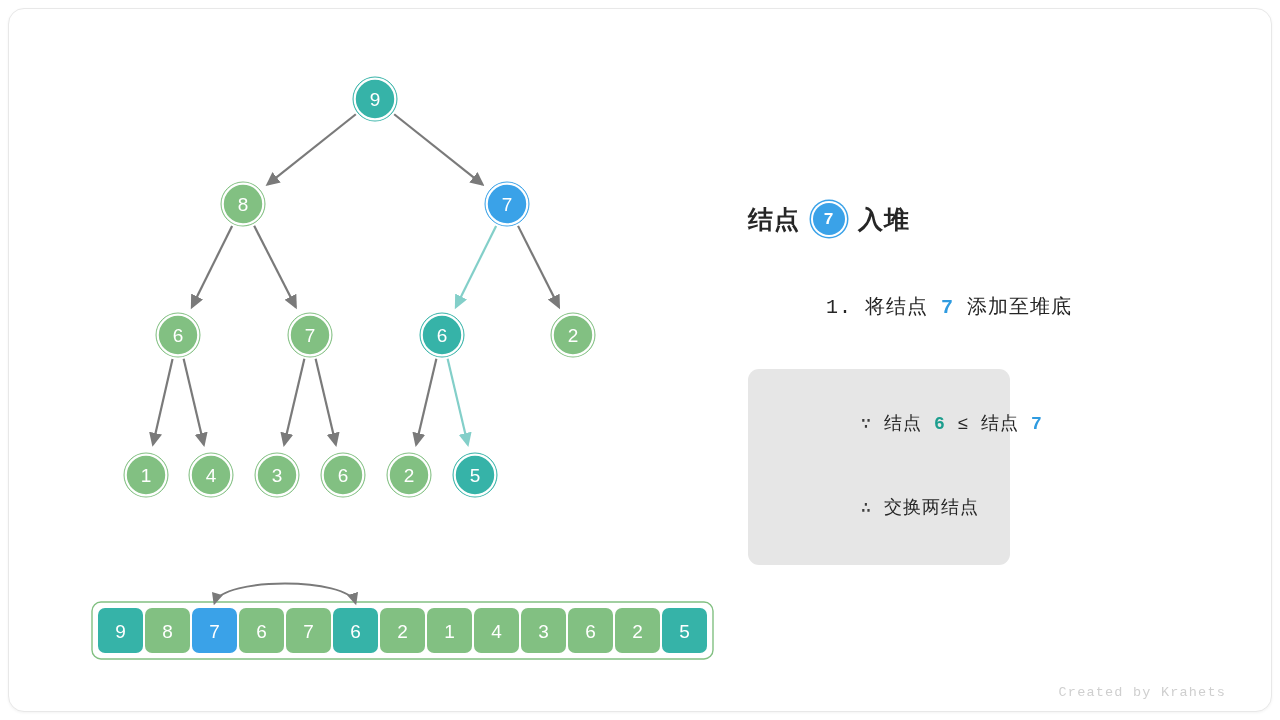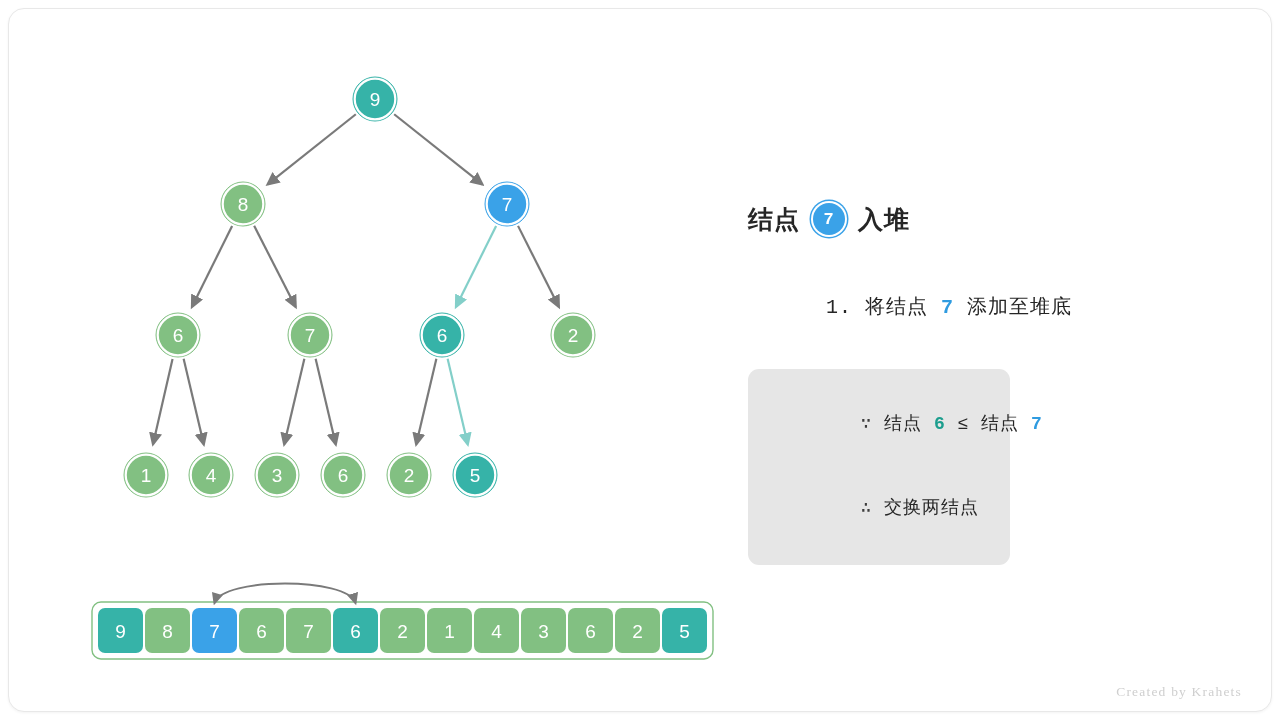--- a/index.html
+++ b/index.html
@@ -97,23 +97,23 @@
     font-size: 18px;
     color: #262626;
     letter-spacing: 1px;
     white-space: pre;
     line-height: 1.55;
   }
   .sym { color: #3d3d3d; }
 
   #credit {
     position: absolute;
-    right: 38px;
+    right: 54px;
     bottom: 20px;
-    font-family: Liberation Serif, serif;
+    font-family: Liberation Mono, monospace;
     font-size: 13.5px;
     color: #cfcfcf;
     letter-spacing: 1.2px;
   }
 
   svg text { font-family: "Liberation Sans", "DejaVu Sans", sans-serif; }
   .node-label { fill: #ffffff; font-size: 19px; text-anchor: middle; dominant-baseline: central; }
   .cell-label { fill: #ffffff; font-size: 19px; text-anchor: middle; dominant-baseline: central; }
 </style>
 </head>

